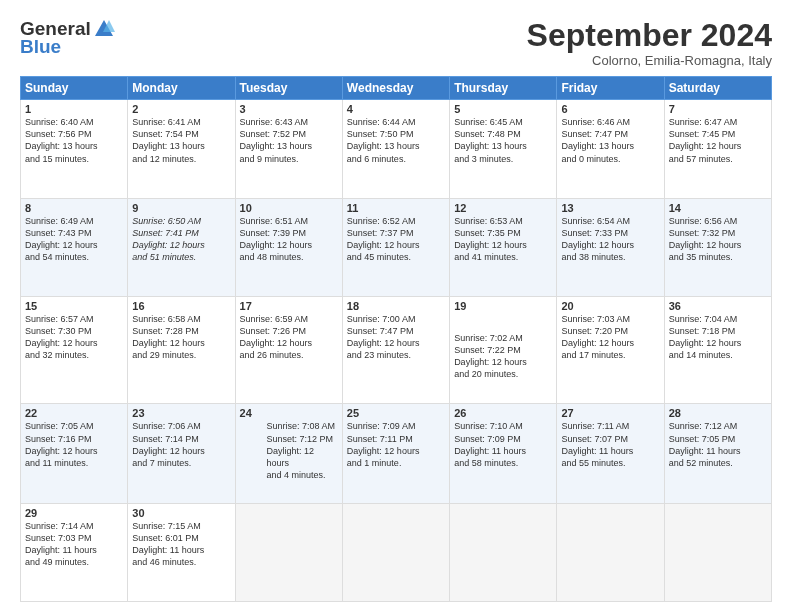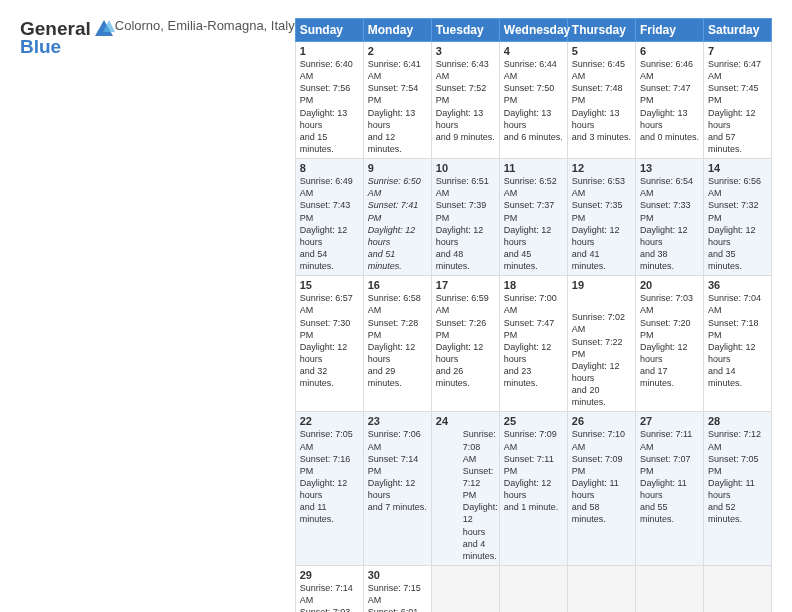--- a/index.html
+++ b/index.html
@@ -8,21 +8,21 @@
       background: #fff;
       width: 792px;
       height: 612px;
       overflow: hidden;
     }
     .page {
       width: 792px;
       height: 612px;
       padding: 18px 20px 10px 20px;
       display: flex;
-      flex-direction: row;
+      flex-direction: column;
     }
     .header {
       display: flex;
       align-items: flex-start;
       justify-content: space-between;
       margin-bottom: 8px;
     }
     .logo {
       display: flex;
       flex-direction: column;
@@ -102,20 +102,21 @@
       <div class="logo-row">
         <span style="font-size:19px;font-weight:bold;color:#333;">General</span>
         <svg width="22" height="22" viewBox="0 0 22 22" style="margin-left:2px;">
           <polygon points="11,2 20,18 2,18" fill="#3a7dc9"></polygon>
           <polygon points="16,2 22,14 10,14" fill="#5ab4e8" opacity="0.7"></polygon>
         </svg>
       </div>
       <span style="font-size:19px;font-weight:bold;color:#3a7dc9;margin-top:-4px;">Blue</span>
     </div>
     <div class="title-block">
+      <div class="month-year">September 2024</div>
       <div class="location">Colorno, Emilia-Romagna, Italy</div>
     </div>
   </div>
 
   <table class="calendar">
     <thead>
       <tr>
 
       <th>Sunday</th>
           <th>Monday</th>

